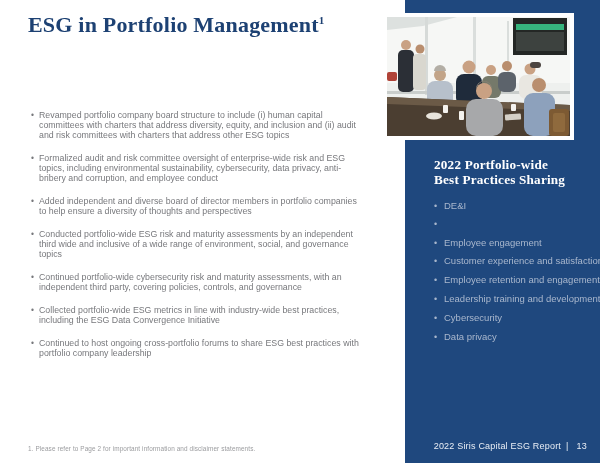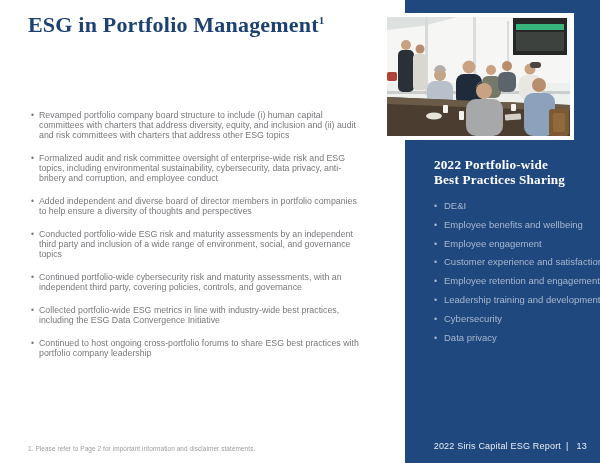--- a/index.html
+++ b/index.html
@@ -150,21 +150,21 @@
     <li>
         <span class="dot">•</span>
         <span>Formalized audit and risk committee oversight of enterprise-wide risk and ESG topics, including environmental sustainability, cybersecurity, data privacy, anti-bribery and corruption, and employee conduct</span>
       </li>
     <li>
         <span class="dot">•</span>
         <span>Added independent and diverse board of director members in portfolio companies to help ensure a diversity of thoughts and perspectives</span>
       </li>
     <li>
         <span class="dot">•</span>
-        <span>Conducted portfolio-wide ESG risk and maturity assessments by an independent third party and inclusion of a wide range of environment, social, and governance topics</span>
+        <span>Conducted portfolio-wide ESG risk and maturity assessments by an independent third wide and inclusive of a wide range of environment, social, and governance topics</span>
       </li>
     <li>
         <span class="dot">•</span>
         <span>Continued portfolio-wide cybersecurity risk and maturity assessments, with an independent third party, covering policies, controls, and governance</span>
       </li>
     <li>
         <span class="dot">•</span>
         <span>Collected portfolio-wide ESG metrics in line with industry-wide best practices, including the ESG Data Convergence Initiative</span>
       </li>
     <li>
@@ -239,21 +239,20 @@
       <div>2022 Portfolio-wide</div>
       <div>Best Practices Sharing</div>
     </h2>
     <ul class="practice-list">
       <li>
           <span class="dot">•</span>
           <span>DE&amp;I</span>
         </li>
       <li>
           <span class="dot">•</span>
-          <span>Employee benefits and wellbeing</span>
         </li>
       <li>
           <span class="dot">•</span>
           <span>Employee engagement</span>
         </li>
       <li>
           <span class="dot">•</span>
           <span>Customer experience and satisfaction</span>
         </li>
       <li>

